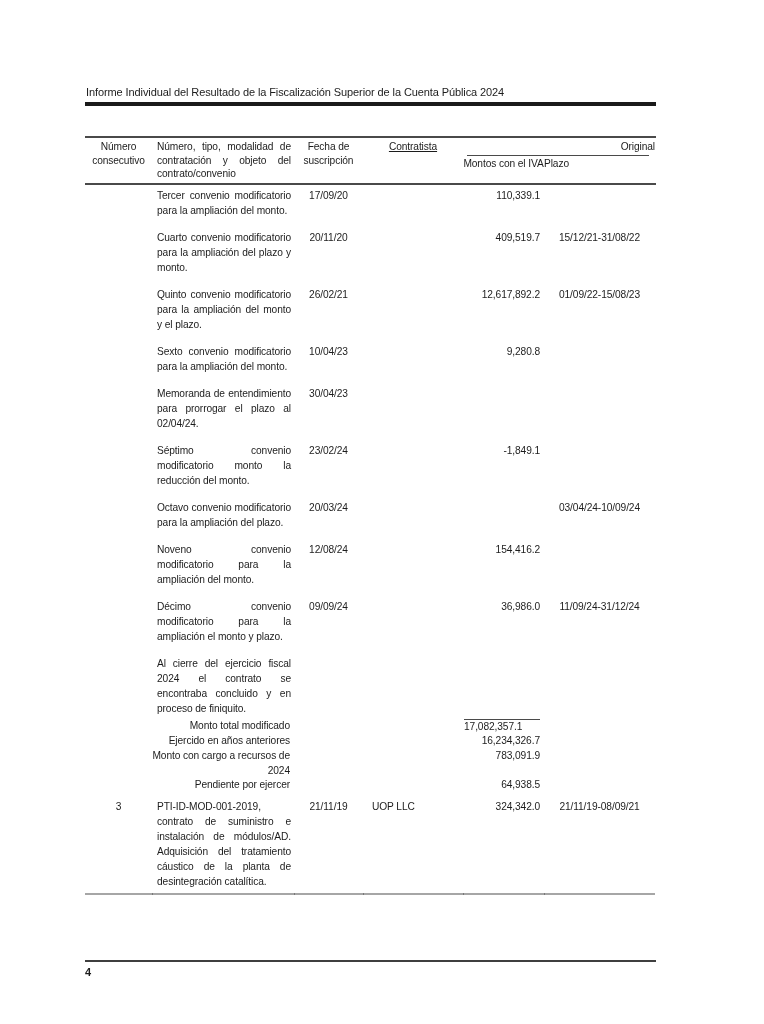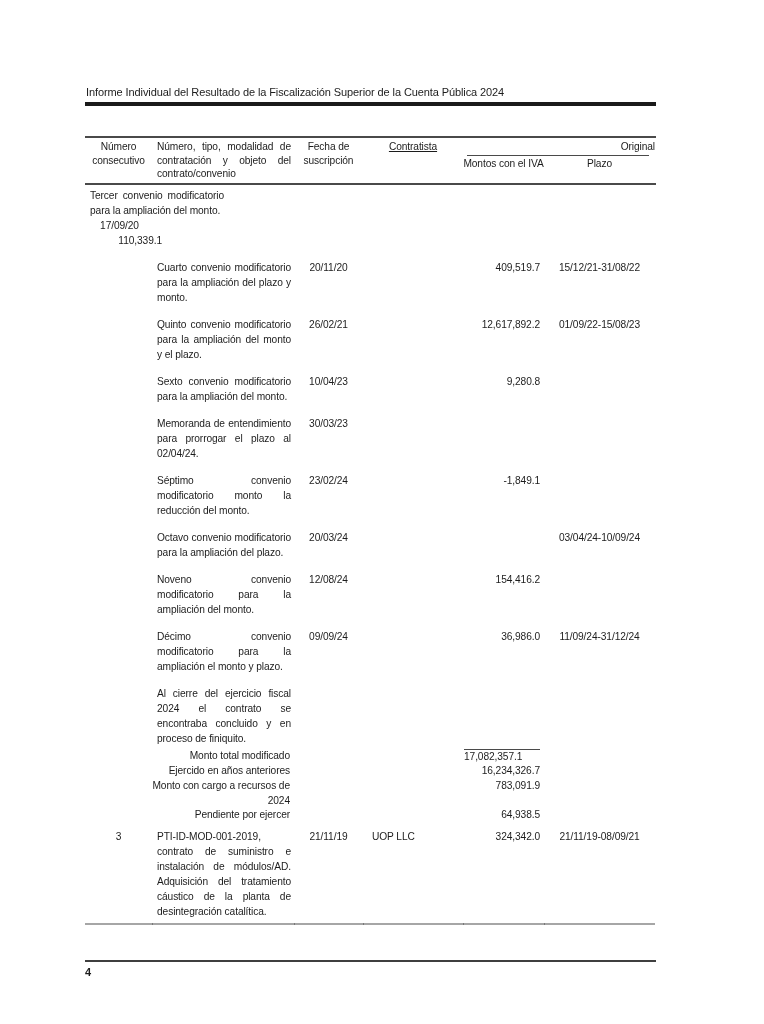--- a/index.html
+++ b/index.html
@@ -30,24 +30,24 @@
   .c-plz  { width:111px; text-align:center; }
 
   .hd-con { text-align:center; padding-left:0;text-decoration:underline; }
   .just   { text-align:justify; }
 
   .c-grp { width:192px; display:flex; flex-direction:column; }
   .grp-title { text-align:right; line-height:13.6px; }
   .grp-underline { height:0; border-bottom:1.4px solid #4a4a4a; margin:1px 6px 0 4px; }
   .grp-cols { display:flex; margin-top:1px; }
   .sub-amt { width:81px;  text-align:center; }
-  .sub-plz { width:111px; text-align:center; }
+  .sub-plz { width:111px; }
 
   .tbody .trow { display:flex; align-items:flex-start; margin-top:12px; line-height:15px; }
-  #rows-top .trow:first-child { margin-top:3px;flex-direction:column; }
+  #rows-top .trow:first-child { margin-top:3px; }
   #rows-bottom .trow:first-child { margin-top:6px; }
 
   
   .summary { margin-top:3px; }
   .srow { display:flex; line-height:14.6px; }
   .s-label { margin-left:67px; width:142px; text-align:right; padding-right:4px; }
   .s-gap   { width:169px; }
   .s-amt   { width:81px; text-align:right; padding-right:4px; }
   .topline { display:inline-block; min-width:76px; text-align:left;
              border-top:1.4px solid #4a4a4a; }
@@ -113,21 +113,21 @@
         <div class="c-num"></div>
         <div class="c-desc just">Sexto convenio modificatorio para la ampliación del monto.</div>
         <div class="c-date">10/04/23</div>
         <div class="c-con"></div>
         <div class="c-amt">9,280.8</div>
         <div class="c-plz"></div>
       </div>
       <div class="trow">
         <div class="c-num"></div>
         <div class="c-desc just">Memoranda de entendimiento para prorrogar el plazo al 02/04/24.</div>
-        <div class="c-date">30/03/23</div>
+        <div class="c-date">30/04/23</div>
         <div class="c-con"></div>
         <div class="c-amt"></div>
         <div class="c-plz"></div>
       </div>
       <div class="trow">
         <div class="c-num"></div>
         <div class="c-desc just">Séptimo convenio modificatorio monto la reducción del monto.</div>
         <div class="c-date">23/02/24</div>
         <div class="c-con"></div>
         <div class="c-amt">-1,849.1</div>

